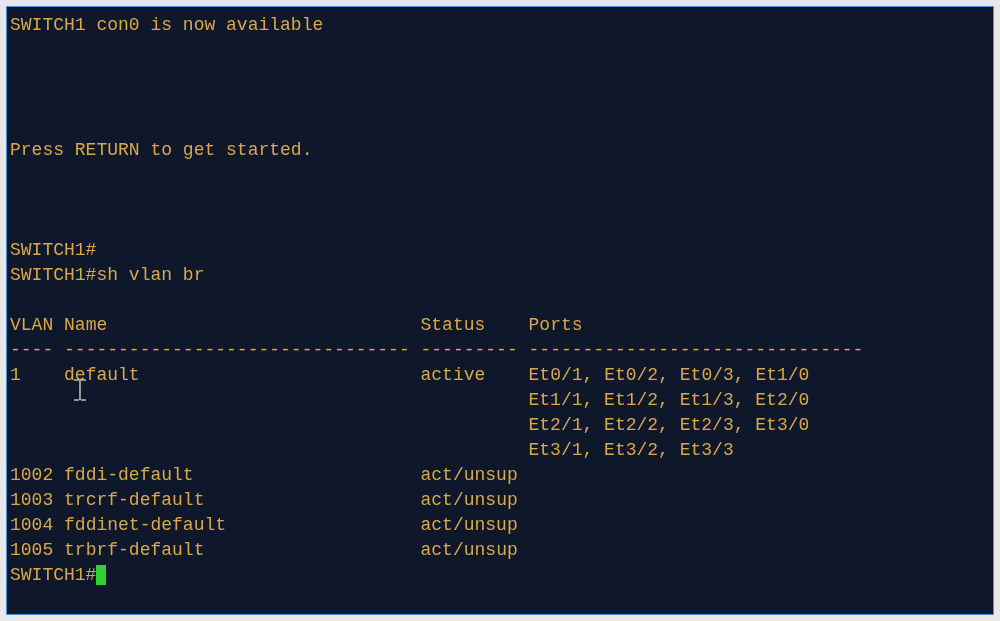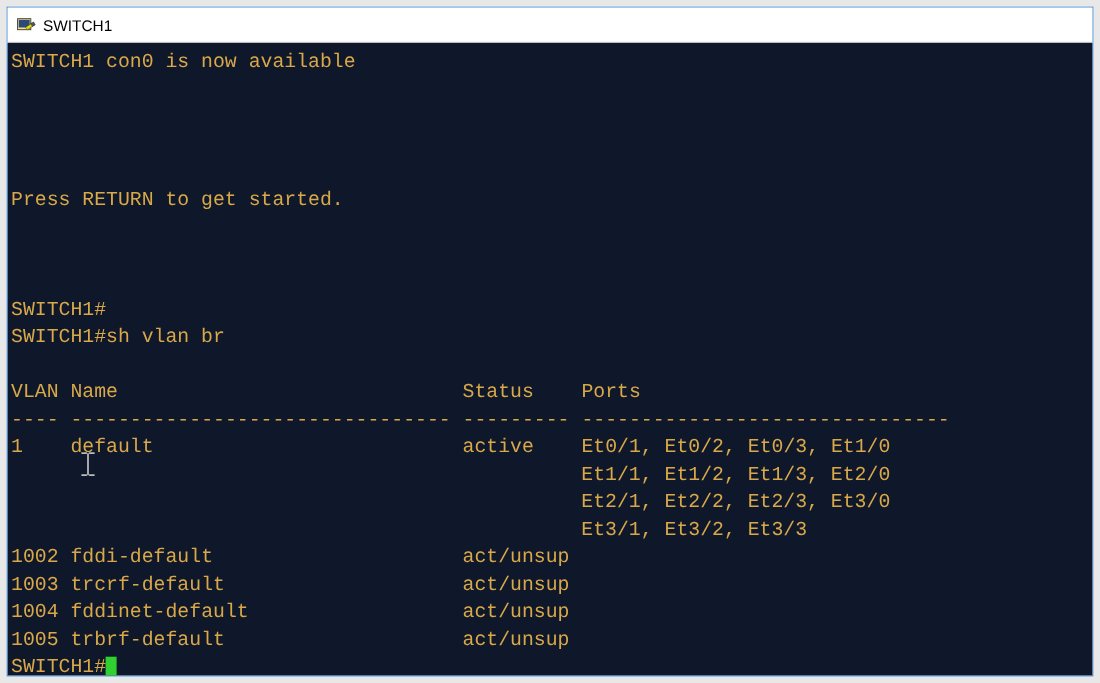--- a/index.html
+++ b/index.html
@@ -68,31 +68,20 @@
       top: 372px;
       width: 14px;
       height: 22px;
       pointer-events: none;
     }
   </style>
 </head>
 <body>
 
 <div class="window">
-  <div class="titlebar">
-    <span class="titlebar-icon">
-      <svg width="18" height="18" viewBox="0 0 18 18">
-        <rect x="1" y="3" width="12" height="10" fill="#f4e28a" stroke="#333" stroke-width="0.8"></rect>
-        <rect x="2" y="4" width="10" height="7" fill="#2b4a7a"></rect>
-        <path d="M8 11 L14 7 L16 9 L10 13 Z" fill="#e0e000" stroke="#333" stroke-width="0.5"></path>
-        <rect x="13.5" y="6.5" width="3" height="3" transform="rotate(-30 15 8)" fill="#555" stroke="#222" stroke-width="0.4"></rect>
-      </svg>
-    </span>
-    <span class="titlebar-title">SWITCH1</span>
-  </div>
   <div class="terminal"><span>SWITCH1 con0 is now available</span>
 
 
 
 
 <span>Press RETURN to get started.</span>
 
 
 
 <span>SWITCH1#</span>

